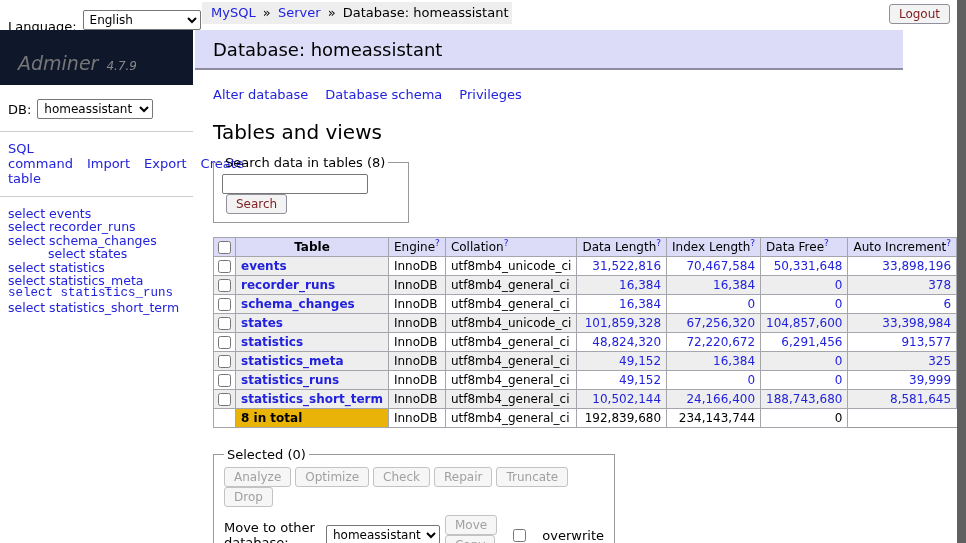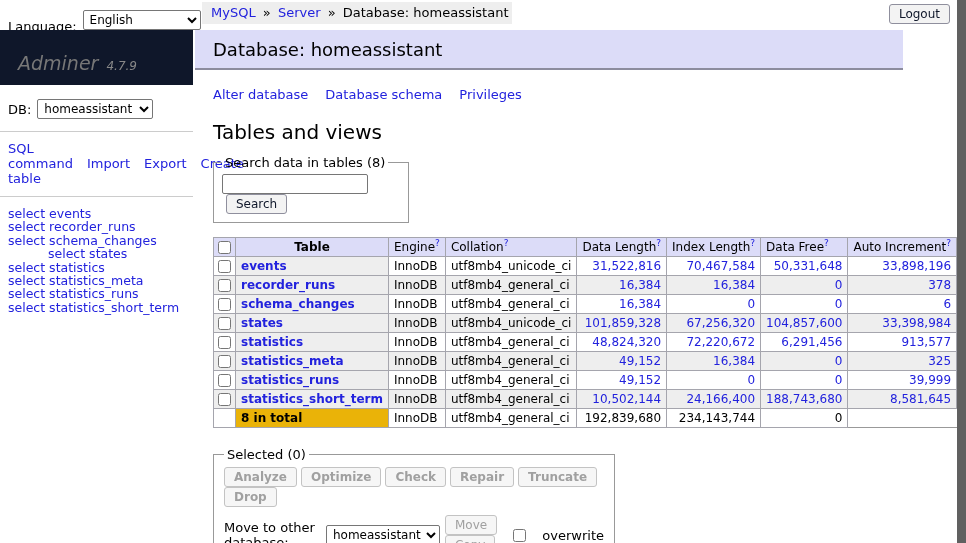--- a/index.html
+++ b/index.html
@@ -19,21 +19,21 @@
     font-family:inherit; font-size:12px; background:#fff;
     border:1px solid #767676; border-radius:2px; padding:1px 2px; height:20px;
   }
   #language-select { width:118px; }
   .breadcrumb {
     position:absolute; left:202px; top:2px; background:#eee;
     padding:3px 4px 4px 9px; font-size:13px; white-space:nowrap;
   }
   .breadcrumb .sep { color:#000; margin:0 3px; }
   .btn {
-    font-family:inherit; font-size:12px; color:#0f172a;
+    font-family:inherit; font-size:12px; color:#7f1d1d;
     background:#f3f3f3; border:1px solid #8f8f9d; border-radius:3px;
     padding:2px 9px; cursor:pointer;
   }
   #logout-btn { position:absolute; top:4px; right:16px; }
 
   
   .scrollbar { position:absolute; right:0; top:0; width:9px; height:543px; background:#606060; }
 
   
   .sidebar { position:absolute; left:0; top:30px; width:193px; }
@@ -90,21 +90,21 @@
   td.noborder { border:none; background:#fff !important; }
   input[type=checkbox] { width:13px; height:13px; margin:1px; vertical-align:middle; }
 
   
   .w-chk{width:22px;} .w-table{width:118px;} .w-engine{width:44px;} .w-coll{width:96px;}
   .w-dlen{width:70px;} .w-ilen{width:72px;} .w-dfree{width:62px;} .w-ai{width:78px;}
   .w-rows{width:58px;}
 
   
   .selected-fs { margin-top:19px; width:402px; padding:5px 10px 9px 10px; }
-  .btnrow .btn { margin-right:4px;font-weight:bold; }
+  .btnrow .btn { margin-right:4px; }
   .btn:disabled, .btn.disabled { color:#a0a0a0; border-color:#c3c3c3; background:#f6f6f6; cursor:default; }
   .move-row { margin-top:8px; display:flex; align-items:center; gap:5px; font-size:13px; }
   #move-db-select { width:142px; }
   .ovw { display:flex; align-items:center; gap:15px; font-size:13px; }
 </style>
 </head>
 <body>
 
 <div class="lang-row">
   <label>Language:</label>
@@ -131,21 +131,21 @@
     <select id="db-select"><option>homeassistant</option></select>
   </div>
   <div class="side-actions" id="side-actions"><a>SQL command</a><a>Import</a><a>Export</a><a>Create table</a></div>
   <div class="side-tables" id="side-tables">
       <a style="display: block;">select events</a>
       <a style="display: block;">select recorder_runs</a>
       <a style="display: block;">select schema_changes</a>
       <a style="display: block; margin-left: 40px;">select states</a>
       <a style="display: block;">select statistics</a>
       <a style="display: block;">select statistics_meta</a>
-      <a style="display: block;">select statistics_runs</a>
+      <a style="display: block; font-family: Liberation Mono, monospace;">select statistics_runs</a>
       <a style="display: block;">select statistics_short_term</a>
     </div>
 </div>
 
 <div class="main">
   <h2>Database: homeassistant</h2>
   <div class="links-row" id="main-links"><a>Alter database</a><a>Database schema</a><a>Privileges</a></div>
   <h3>Tables and views</h3>
 
   <fieldset class="search-fs">

